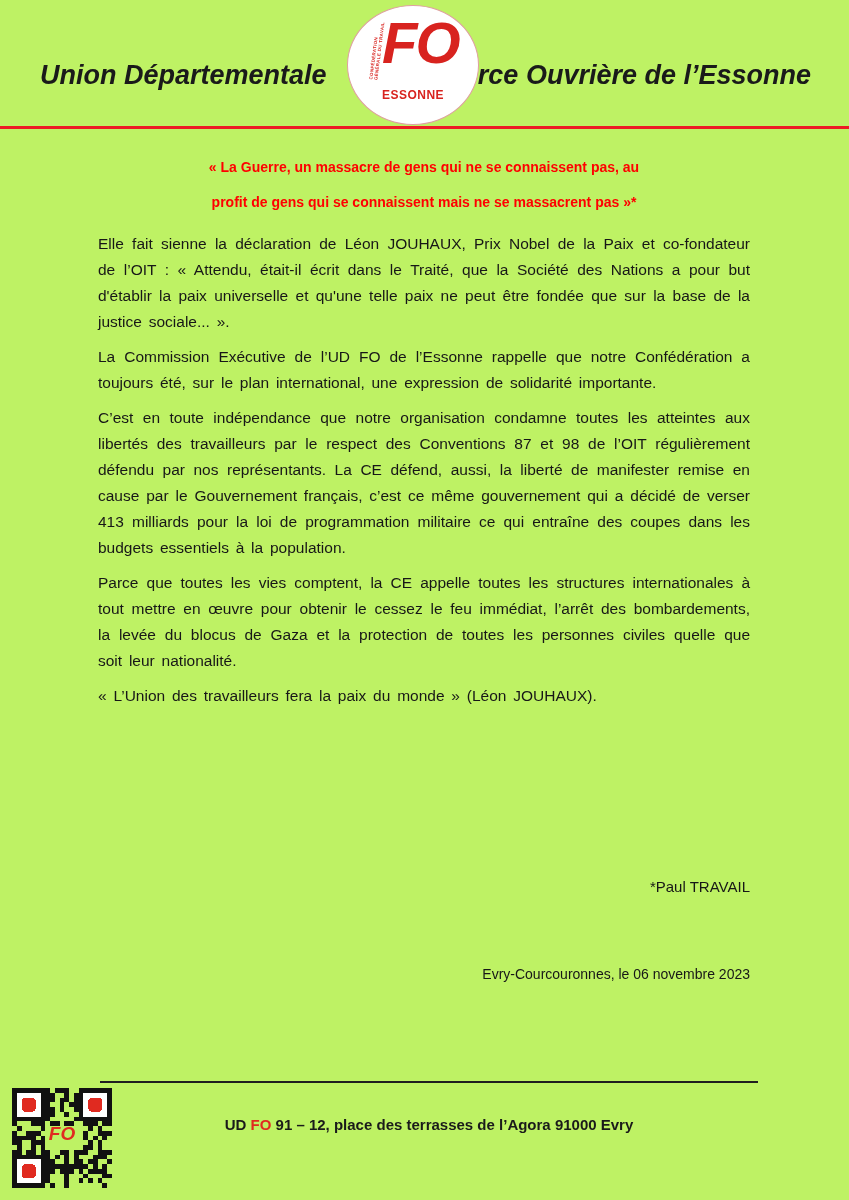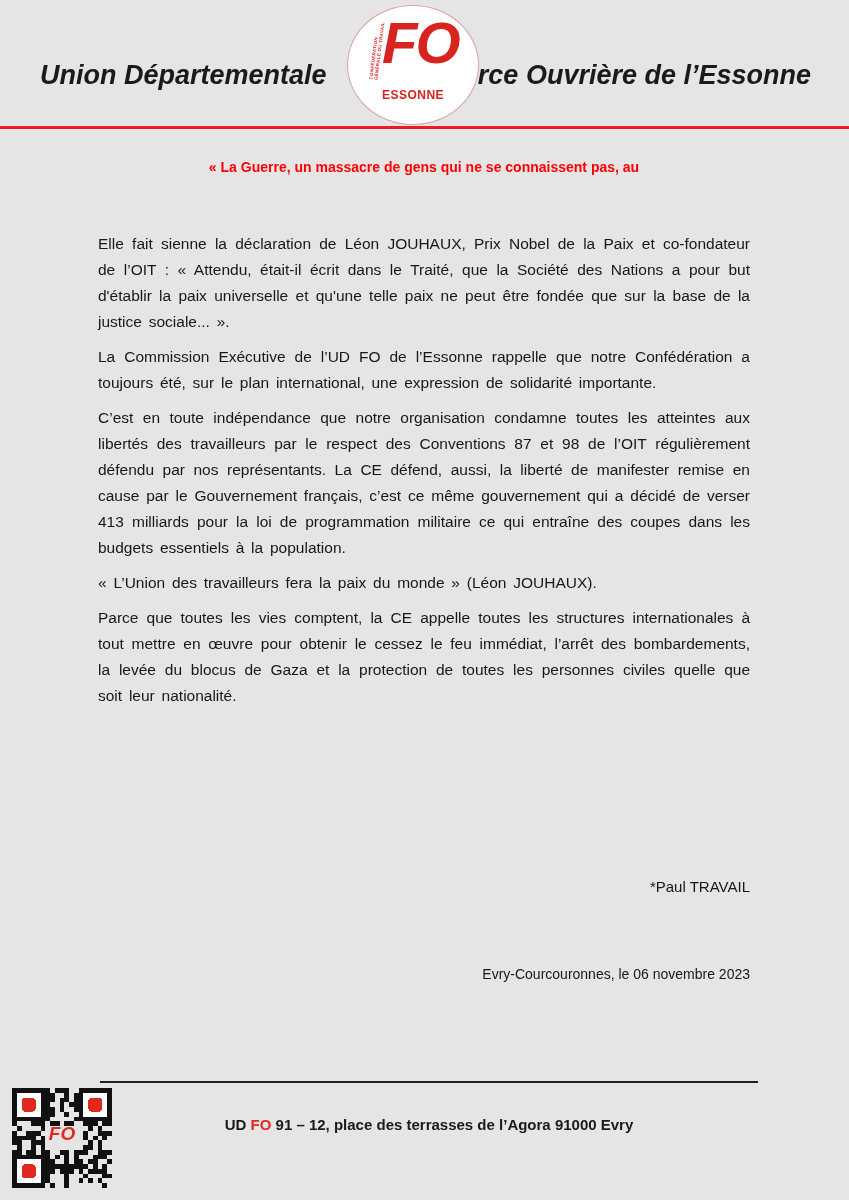--- a/index.html
+++ b/index.html
@@ -1,18 +1,18 @@
 <!DOCTYPE html>
 <html><head>
 <meta charset="utf-8">
 <style>
   html,body{margin:0;padding:0;background:#888;}
   .page{
     position:relative;width:849px;height:1200px;margin:0 auto;
-    background:#e5e5e5;overflow:hidden;
+    background:#bef264;overflow:hidden;
     font-family:"Liberation Sans",sans-serif;color:#1b1b1b;
   }
   
   .hdr-left{
     position:absolute;left:40px;top:60px;
     font-size:27px;font-weight:bold;font-style:italic;color:#1a1a1a;white-space:nowrap;
   }
   .hdr-right{
     position:absolute;right:38px;top:60px;
     font-size:27px;font-weight:bold;font-style:italic;color:#1a1a1a;white-space:nowrap;
@@ -87,28 +87,29 @@
     <div class="logo-fo">FO</div>
     <div class="logo-sub">ESSONNE</div>
   </div>
 
   <div class="hdr-right">Force Ouvrière de l’Essonne</div>
 
   <div class="red-rule"></div>
 
   <h1 class="title">
     <div>« La Guerre, un massacre de gens qui ne se connaissent pas, au</div>
+    <div>profit de gens qui se connaissent mais ne se massacrent pas »*</div>
   </h1>
 
   <div class="body-text">
     <p>Elle fait sienne la déclaration de Léon JOUHAUX, Prix Nobel de la Paix et co-fondateur de l’OIT : « Attendu, était-il écrit dans le Traité, que la Société des Nations a pour but d'établir la paix universelle et qu'une telle paix ne peut être fondée que sur la base de la justice sociale... ».</p>
     <p>La Commission Exécutive de l’UD FO de l’Essonne rappelle que notre Confédération a toujours été, sur le plan international, une expression de solidarité importante.</p>
     <p>C’est en toute indépendance que notre organisation condamne toutes les atteintes aux libertés des travailleurs par le respect des Conventions 87 et 98 de l’OIT régulièrement défendu par nos représentants. La CE défend, aussi, la liberté de manifester remise en cause par le Gouvernement français, c’est ce même gouvernement qui a décidé de verser 413 milliards pour la loi de programmation militaire ce qui entraîne des coupes dans les budgets essentiels à la population.</p>
+    <p>Parce que toutes les vies comptent, la CE appelle toutes les structures internationales à tout mettre en œuvre pour obtenir le cessez le feu immédiat, l’arrêt des bombardements, la levée du blocus de Gaza et la protection de toutes les personnes civiles quelle que soit leur nationalité.</p>
     <p>« L’Union des travailleurs fera la paix du monde » (Léon JOUHAUX).</p>
-    <p>Parce que toutes les vies comptent, la CE appelle toutes les structures internationales à tout mettre en œuvre pour obtenir le cessez le feu immédiat, l’arrêt des bombardements, la levée du blocus de Gaza et la protection de toutes les personnes civiles quelle que soit leur nationalité.</p>
   </div>
 
   <div class="signature">*Paul TRAVAIL</div>
 
   <div class="dateline">Evry-Courcouronnes, le 06 novembre 2023</div>
 
   <div class="footer-rule"></div>
 
   <div class="qr">
     <svg id="qr-svg" width="100" height="100" viewBox="0 0 21 21" shape-rendering="crispEdges">

